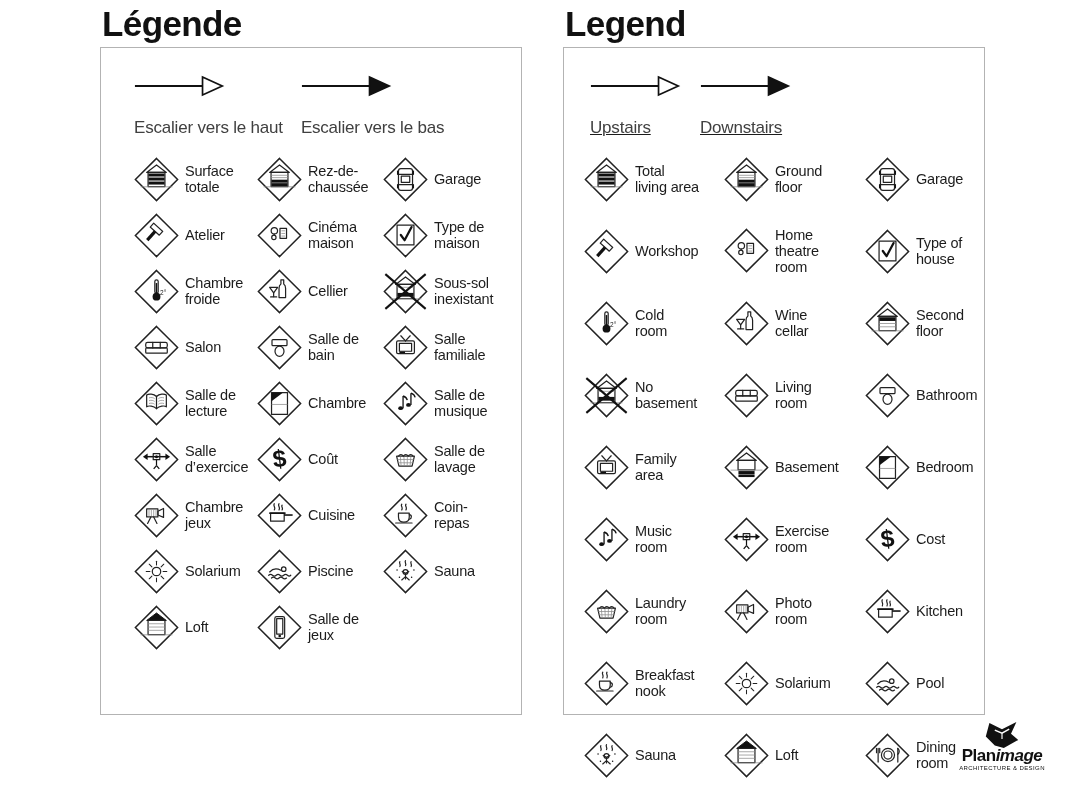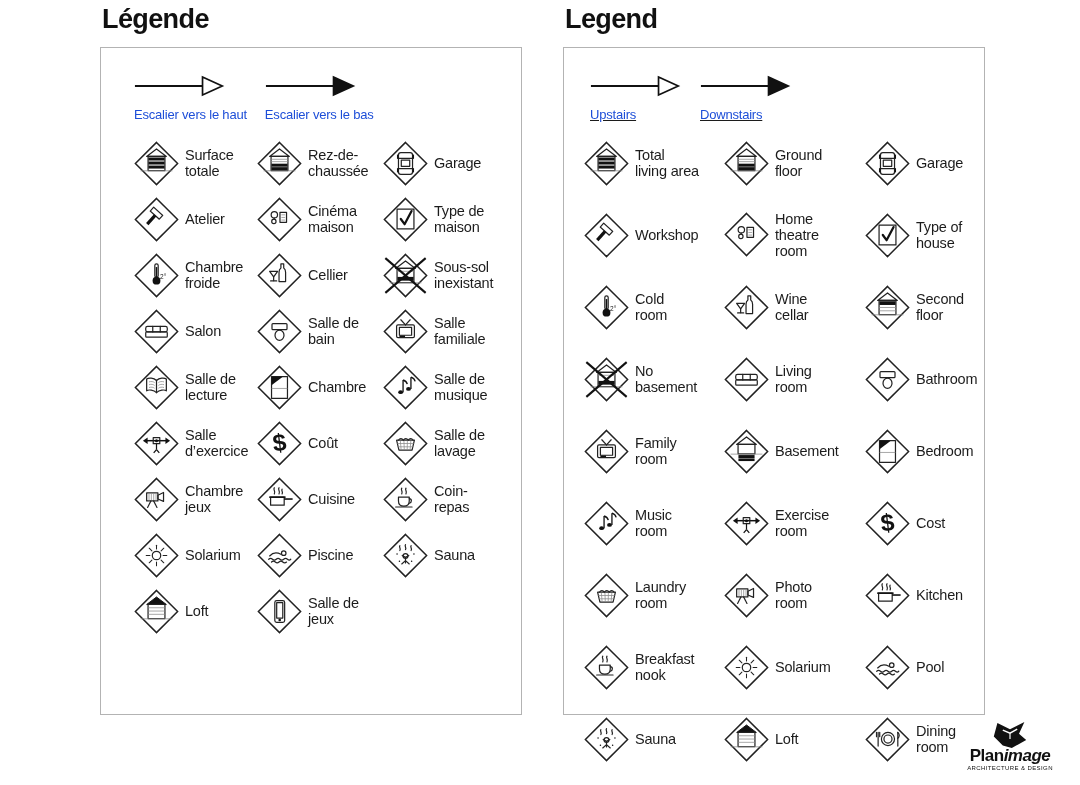--- a/index.html
+++ b/index.html
@@ -1,38 +1,38 @@
 <!DOCTYPE html>
 <html><head>
 <meta charset="utf-8">
 <style>
   html,body{margin:0;padding:0;background:#fff;}
   body{width:1080px;height:785px;overflow:hidden;font-family:"Liberation Sans",sans-serif;color:#1c1c1c;}
   .page{position:relative;width:1080px;height:785px;background:#fff;}
   .panel-block{position:absolute;top:0;width:422px;}
   .panel-block.fr{left:100px;}
   .panel-block.en{left:563px;}
-  .ptitle{margin:0;position:absolute;top:4px;left:2px;font-size:27px;font-weight:bold;letter-spacing:-0.6px;color:#111;}
+  .ptitle{margin:0;position:absolute;top:4px;left:2px;font-size:35px;font-weight:bold;letter-spacing:-0.6px;color:#111;}
   .panel{position:absolute;top:47px;left:0;width:422px;height:668px;border:1.5px solid #b3b3b3;background:#fff;box-sizing:border-box;}
   .stairs{display:flex;gap:18px;padding:26px 0 0 0;}
   .fr .stairs{padding-left:33px;}
   .en .stairs{padding-left:26px;text-decoration:underline;}
   .stair{display:flex;flex-direction:column;}
   .stair svg{width:92px;height:24px;display:block;}
-  .slabel{font-size:13px;letter-spacing:-0.2px;margin-top:9px;white-space:nowrap;color:#1d4ed8;}
+  .slabel{font-size:17px;letter-spacing:-0.2px;margin-top:20px;white-space:nowrap;color:#404040;}
   .grid{display:grid;grid-auto-rows:56px;align-items:center;margin-top:13px;}
   .fr .grid{padding-left:33px;grid-template-columns:123px 126px 1fr;}
   .en .grid{padding-left:20px;grid-template-columns:124px 125px 1fr;gap:16px;}
   .cell{display:flex;align-items:center;gap:6px;}
   .icon{flex:0 0 auto;width:45px;height:45px;}
   .icon svg{width:45px;height:45px;display:block;}
   .label{font-size:14.5px;line-height:1.12;letter-spacing:-0.2px;color:#1c1c1c;}
   .fr .label{max-width:68px;}
   .en .label{max-width:64px;}
-  .logo{position:absolute;right:18px;bottom:14px;width:104px;text-align:center;}
+  .logo{position:absolute;right:26px;bottom:14px;width:104px;text-align:center;}
   .logo .mark{display:block;margin:0 auto -2px auto;}
   .logo .brand{font-size:17px;line-height:1;white-space:nowrap;}
   .logo .b1{font-weight:bold;color:#111;letter-spacing:-0.5px;}
   .logo .b2{font-style:italic;font-weight:bold;color:#111;letter-spacing:-0.5px;}
   .logo .tag{font-size:6px;letter-spacing:0.4px;color:#111;margin-top:1px;}
 </style>
 </head>
 <body>
 
 <div class="page">
@@ -587,21 +587,21 @@
             <span class="icon">
               <svg viewBox="0 0 48 48" width="45" height="45">
                 <polygon points="24,1.5 46.5,24 24,46.5 1.5,24" fill="#fff" stroke="#222" stroke-width="1.6"></polygon>
                 <line x1="19" y1="11.5" x2="24" y2="17" stroke="#222" fill="none" stroke-width="1.3" stroke-linecap="round" stroke-linejoin="round"></line>
                 <line x1="29" y1="11.5" x2="24" y2="17" stroke="#222" fill="none" stroke-width="1.3" stroke-linecap="round" stroke-linejoin="round"></line>
                 <rect x="14.5" y="17" width="19" height="13.5" rx="1.5" stroke="#222" fill="none" stroke-width="1.3" stroke-linecap="round" stroke-linejoin="round"></rect>
                 <rect x="17.5" y="19.5" width="13" height="8.5" stroke="#222" fill="none" stroke-width="1.3" stroke-linecap="round" stroke-linejoin="round"></rect>
                 <rect x="17.5" y="28.3" width="6" height="1.7" fill="#111"></rect>
               </svg>
             </span>
-            <span class="label">Family room</span>
+            <span class="label">Family area</span>
           </div>
           <div class="cell">
             <span class="icon">
               <svg viewBox="0 0 48 48" width="45" height="45">
                 <polygon points="24,1.5 46.5,24 24,46.5 1.5,24" fill="#fff" stroke="#222" stroke-width="1.6"></polygon>
                 <polygon points="24,8.5 34.5,16.5 13.5,16.5" stroke="#222" fill="none" stroke-width="1.3" stroke-linecap="round" stroke-linejoin="round"></polygon>
                 <rect x="15" y="16.5" width="18" height="10" stroke="#222" fill="none" stroke-width="1.3" stroke-linecap="round" stroke-linejoin="round"></rect>
                 <line x1="7" y1="26.8" x2="41" y2="26.8" stroke="#8a8a8a" stroke-width="0.8"></line>
                 <rect x="15.4" y="27.8" width="17.2" height="3.2" fill="#111"></rect>
                 <rect x="15.4" y="31.4" width="17.2" height="2.8" fill="#111"></rect>

